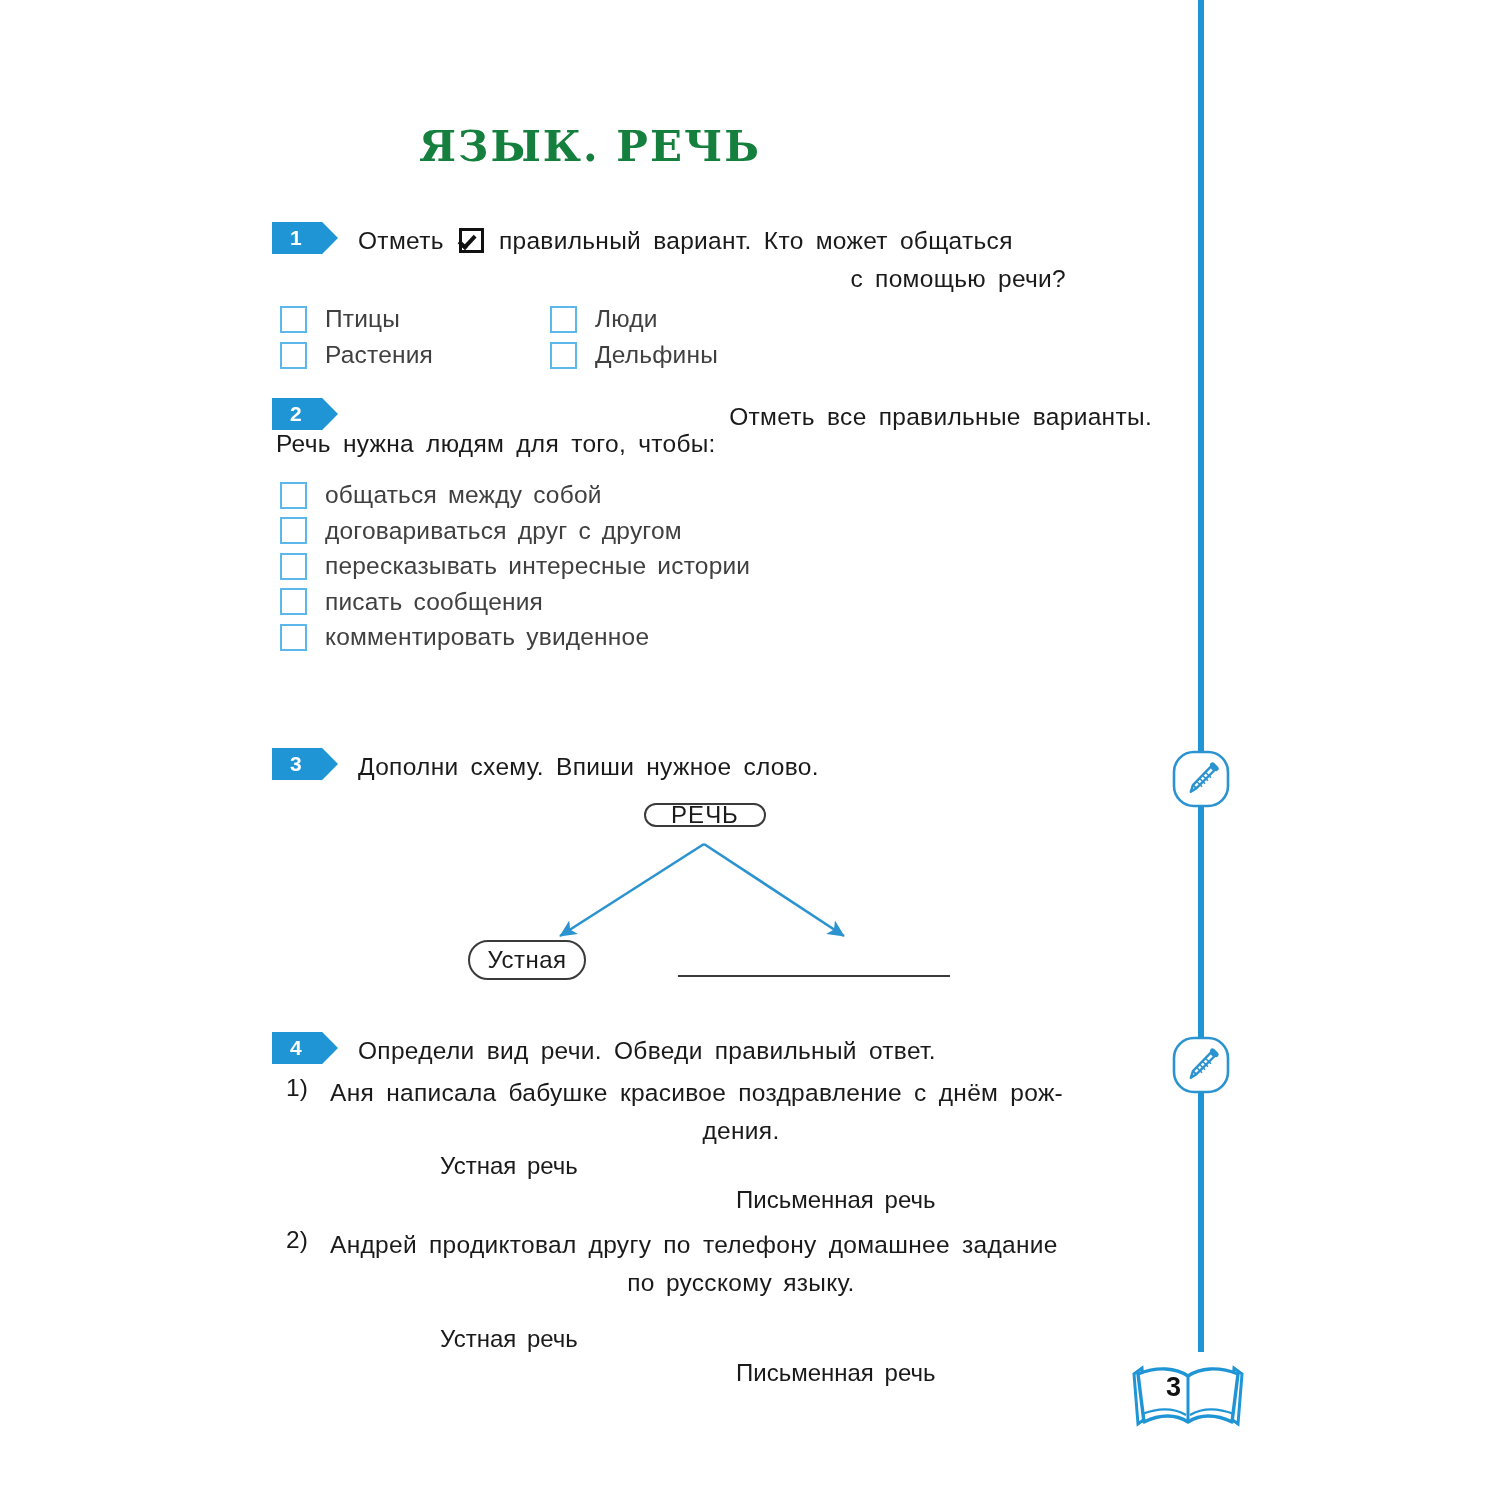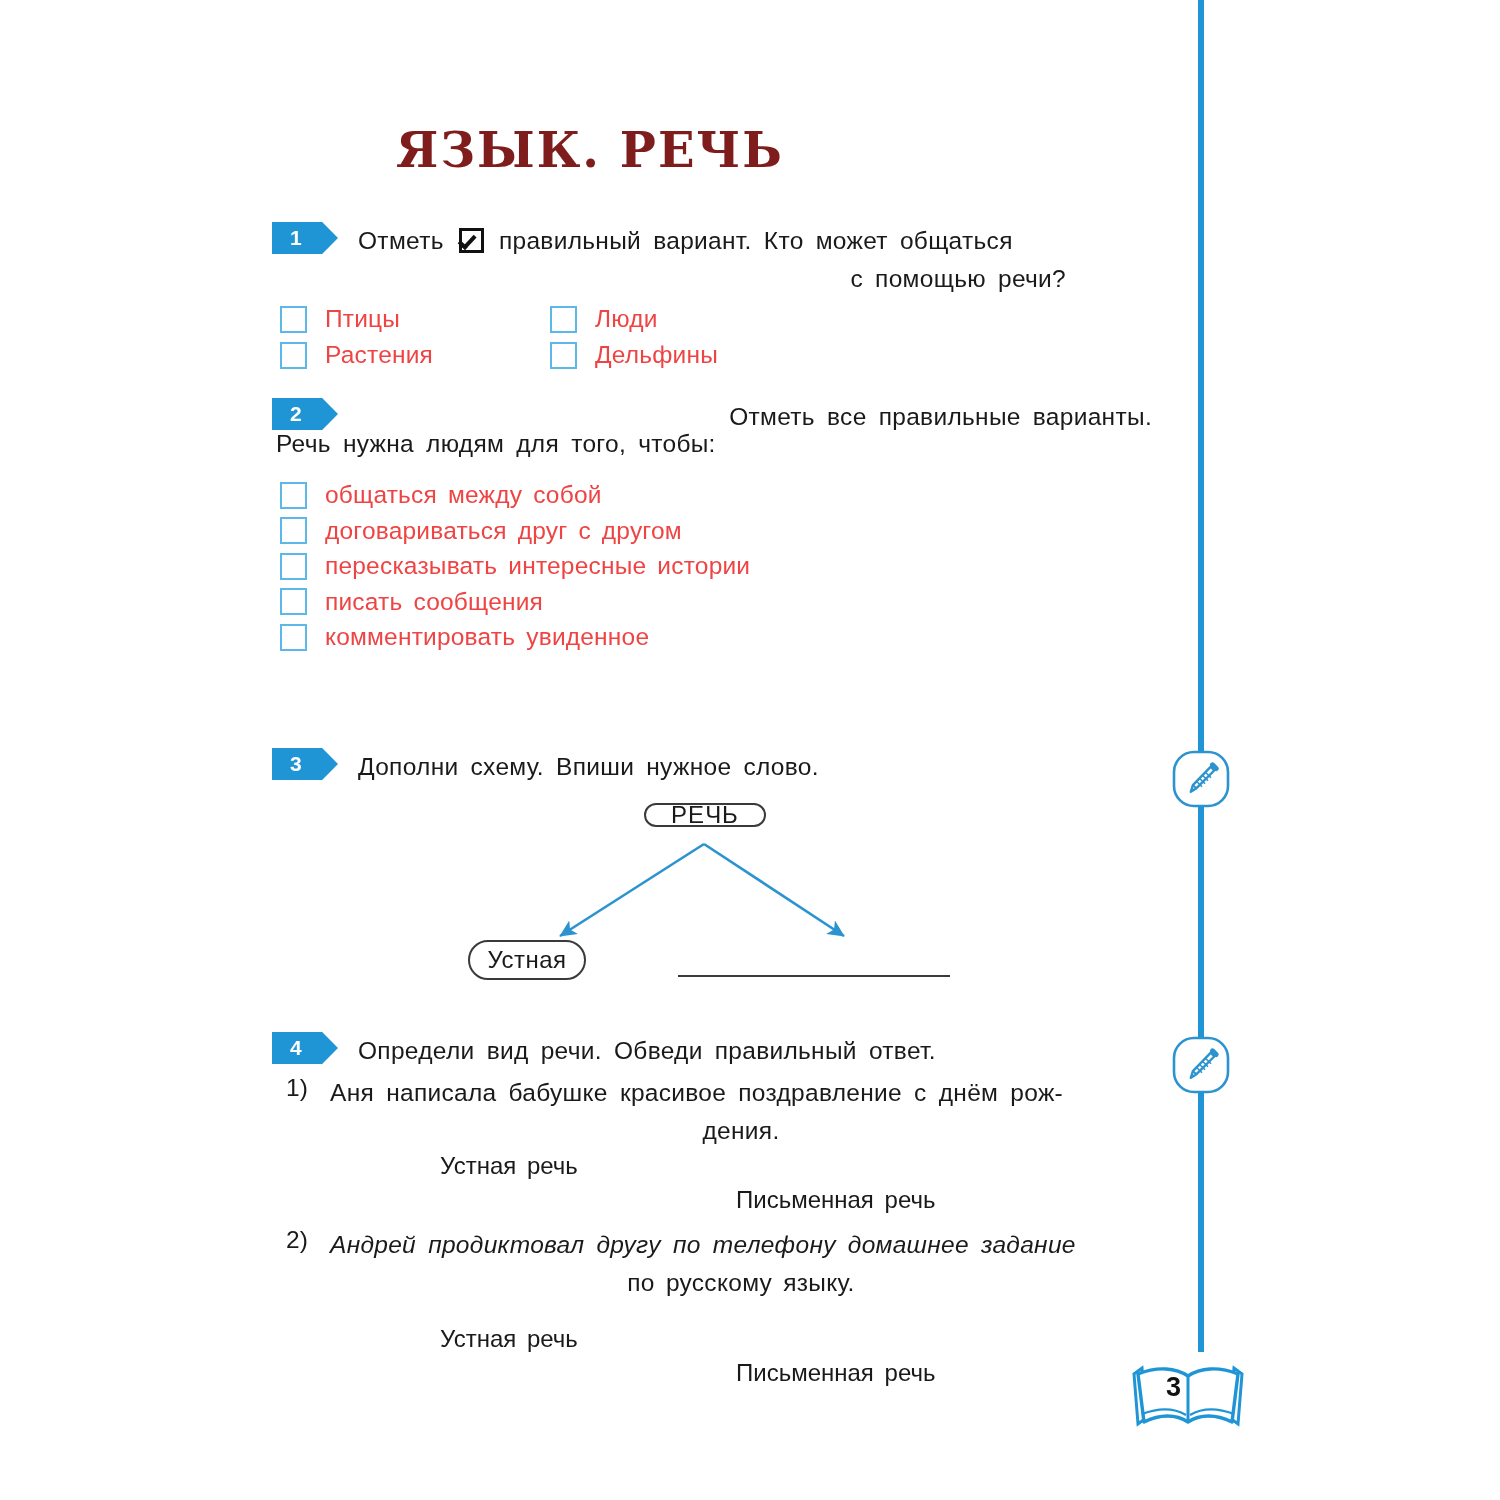--- a/index.html
+++ b/index.html
@@ -23,23 +23,23 @@
     background: #1f95d6;
   }
 
   
   .page-title {
     position: absolute;
     left: 0; top: 122px; width: 1180px;
     text-align: center;
     font-family: "DejaVu Serif", serif;
     font-weight: bold;
-    font-size: 48px;
+    font-size: 42px;
     letter-spacing: 2px;
-    color: #7f1d1d;
+    color: #15803d;
   }
 
   
   .content { position: absolute; left: 272px; top: 0; width: 880px; }
 
   
   .task { position: absolute; width: 880px; }
   .task-head { position: relative; }
 
   .num-badge {
@@ -66,21 +66,21 @@
     display: inline-block;
     width: 27px; height: 27px;
     border: 2.5px solid #5cb8e8;
     background: #ffffff;
     vertical-align: middle;
     flex: 0 0 auto;
   }
   .opt-row { display: flex; align-items: center; }
   .opt-label {
     font-size: 24.5px;
-    color: #ef4444;
+    color: #404040;
     margin-left: 18px;
     white-space: nowrap;
     letter-spacing: 0.2px;
   }
 
   
   .t1-opts { position: absolute; top: 0; left: 0; width: 620px; }
   .t1-row { display: flex; margin-bottom: 8px; }
   .t1-col { width: 270px; display: flex; align-items: center; }
 
@@ -271,21 +271,21 @@
       </div>
     </div>
     <div class="answers" style="top:1152px;">
       <span class="ans-a">Устная речь</span>
       <span class="ans-b">Письменная речь</span>
     </div>
 
     <div class="q-item" style="top:1226px;">
       <div class="q-num">2)</div>
       <div class="q-body">
-        <div style="width:802px;font-style:italic;">Андрей продиктовал другу по телефону домашнее задание</div>
+        <div style="width:802px;">Андрей продиктовал другу по телефону домашнее задание</div>
         <div class="last">по русскому языку.</div>
       </div>
     </div>
     <div class="answers" style="top:1325px;">
       <span class="ans-a">Устная речь</span>
       <span class="ans-b">Письменная речь</span>
     </div>
 
   </div>
 

